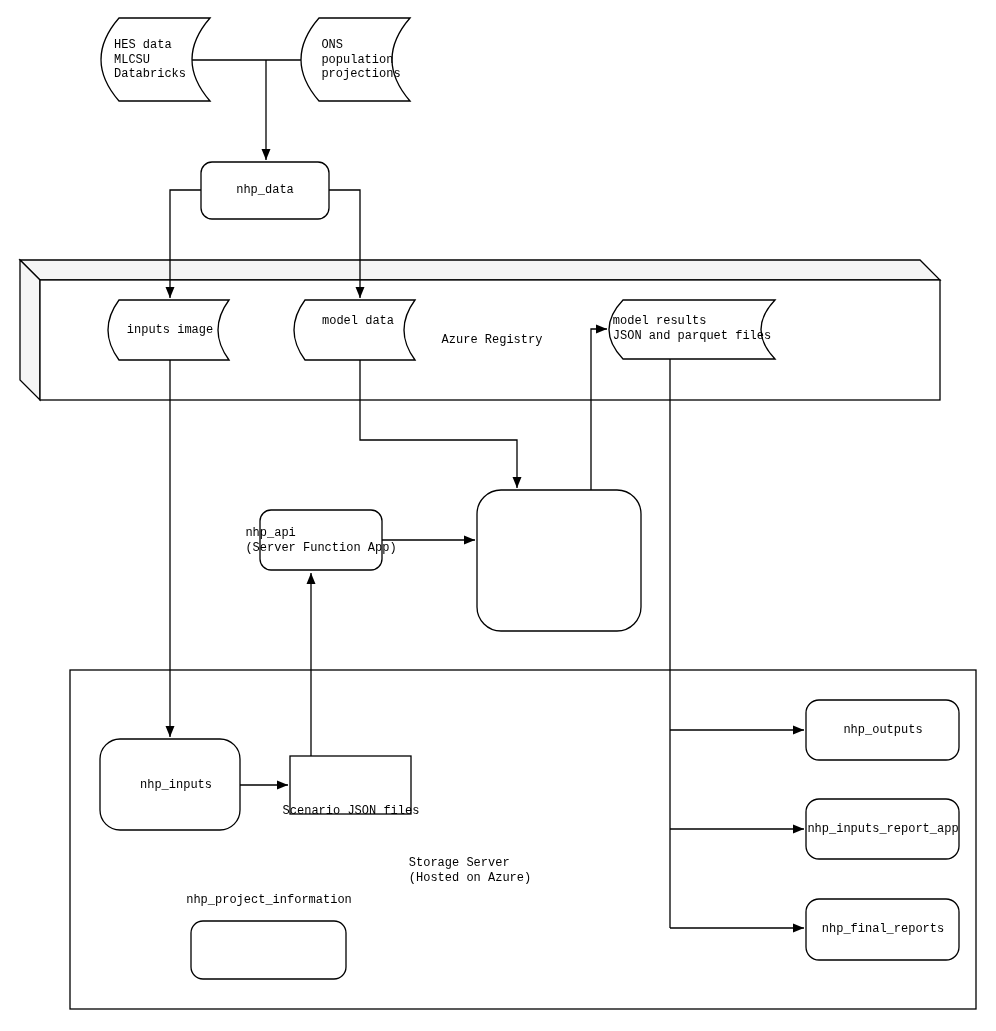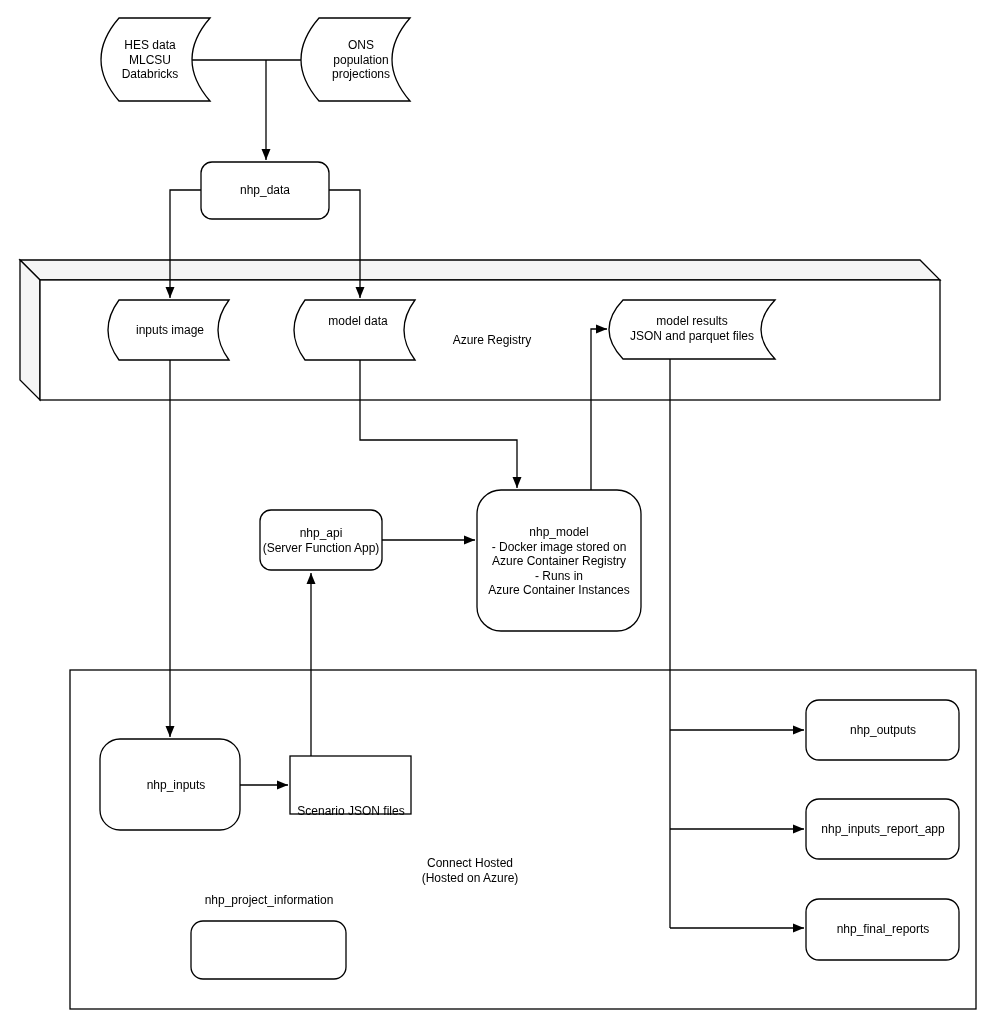--- a/index.html
+++ b/index.html
@@ -12,22 +12,22 @@
     overflow: hidden;
   }
   .canvas svg { position: absolute; left: 0; top: 0; }
   .label {
     position: absolute;
     transform: translate(-50%, -50%);
     font-size: 12px;
     line-height: 14.5px;
     color: #000000;
     white-space: pre-line;
-    text-align: center;
     pointer-events: none;
+    font-family: Liberation Mono, monospace;
   }
 </style>
 </head>
 <body>
 
 <div class="canvas">
 
   <svg width="996" height="1031" viewBox="0 0 996 1031" xmlns="http://www.w3.org/2000/svg">
     <defs>
       <marker id="arrow" markerUnits="userSpaceOnUse" markerWidth="13" markerHeight="10" refX="11.5" refY="5" orient="auto">
@@ -88,27 +88,22 @@
 population
 projections</div>
   <div class="label" style="left:265px; top:190px">nhp_data</div>
   <div class="label" style="left:170px; top:330px">inputs image</div>
   <div class="label" style="left:358px; top:321px">model data</div>
   <div class="label" style="left:492px; top:340px">Azure Registry</div>
   <div class="label" style="left:692px; top:328px">model results
 JSON and parquet files</div>
   <div class="label" style="left:321px; top:540px">nhp_api
 (Server Function App)</div>
-  <div class="label" style="left:559px; top:561px">nhp_model
-- Docker image stored on
-Azure Container Registry
-- Runs in
-Azure Container Instances</div>
   <div class="label" style="left:176px; top:785px">nhp_inputs</div>
   <div class="label" style="left:351px; top:811px">Scenario JSON files</div>
-  <div class="label" style="left:470px; top:870px">Connect Hosted
+  <div class="label" style="left:470px; top:870px">Storage Server
 (Hosted on Azure)</div>
   <div class="label" style="left:269px; top:900px">nhp_project_information</div>
   <div class="label" style="left:883px; top:730px">nhp_outputs</div>
   <div class="label" style="left:883px; top:829px">nhp_inputs_report_app</div>
   <div class="label" style="left:883px; top:929px">nhp_final_reports</div>
 
 </div>
 
 </body></html>

